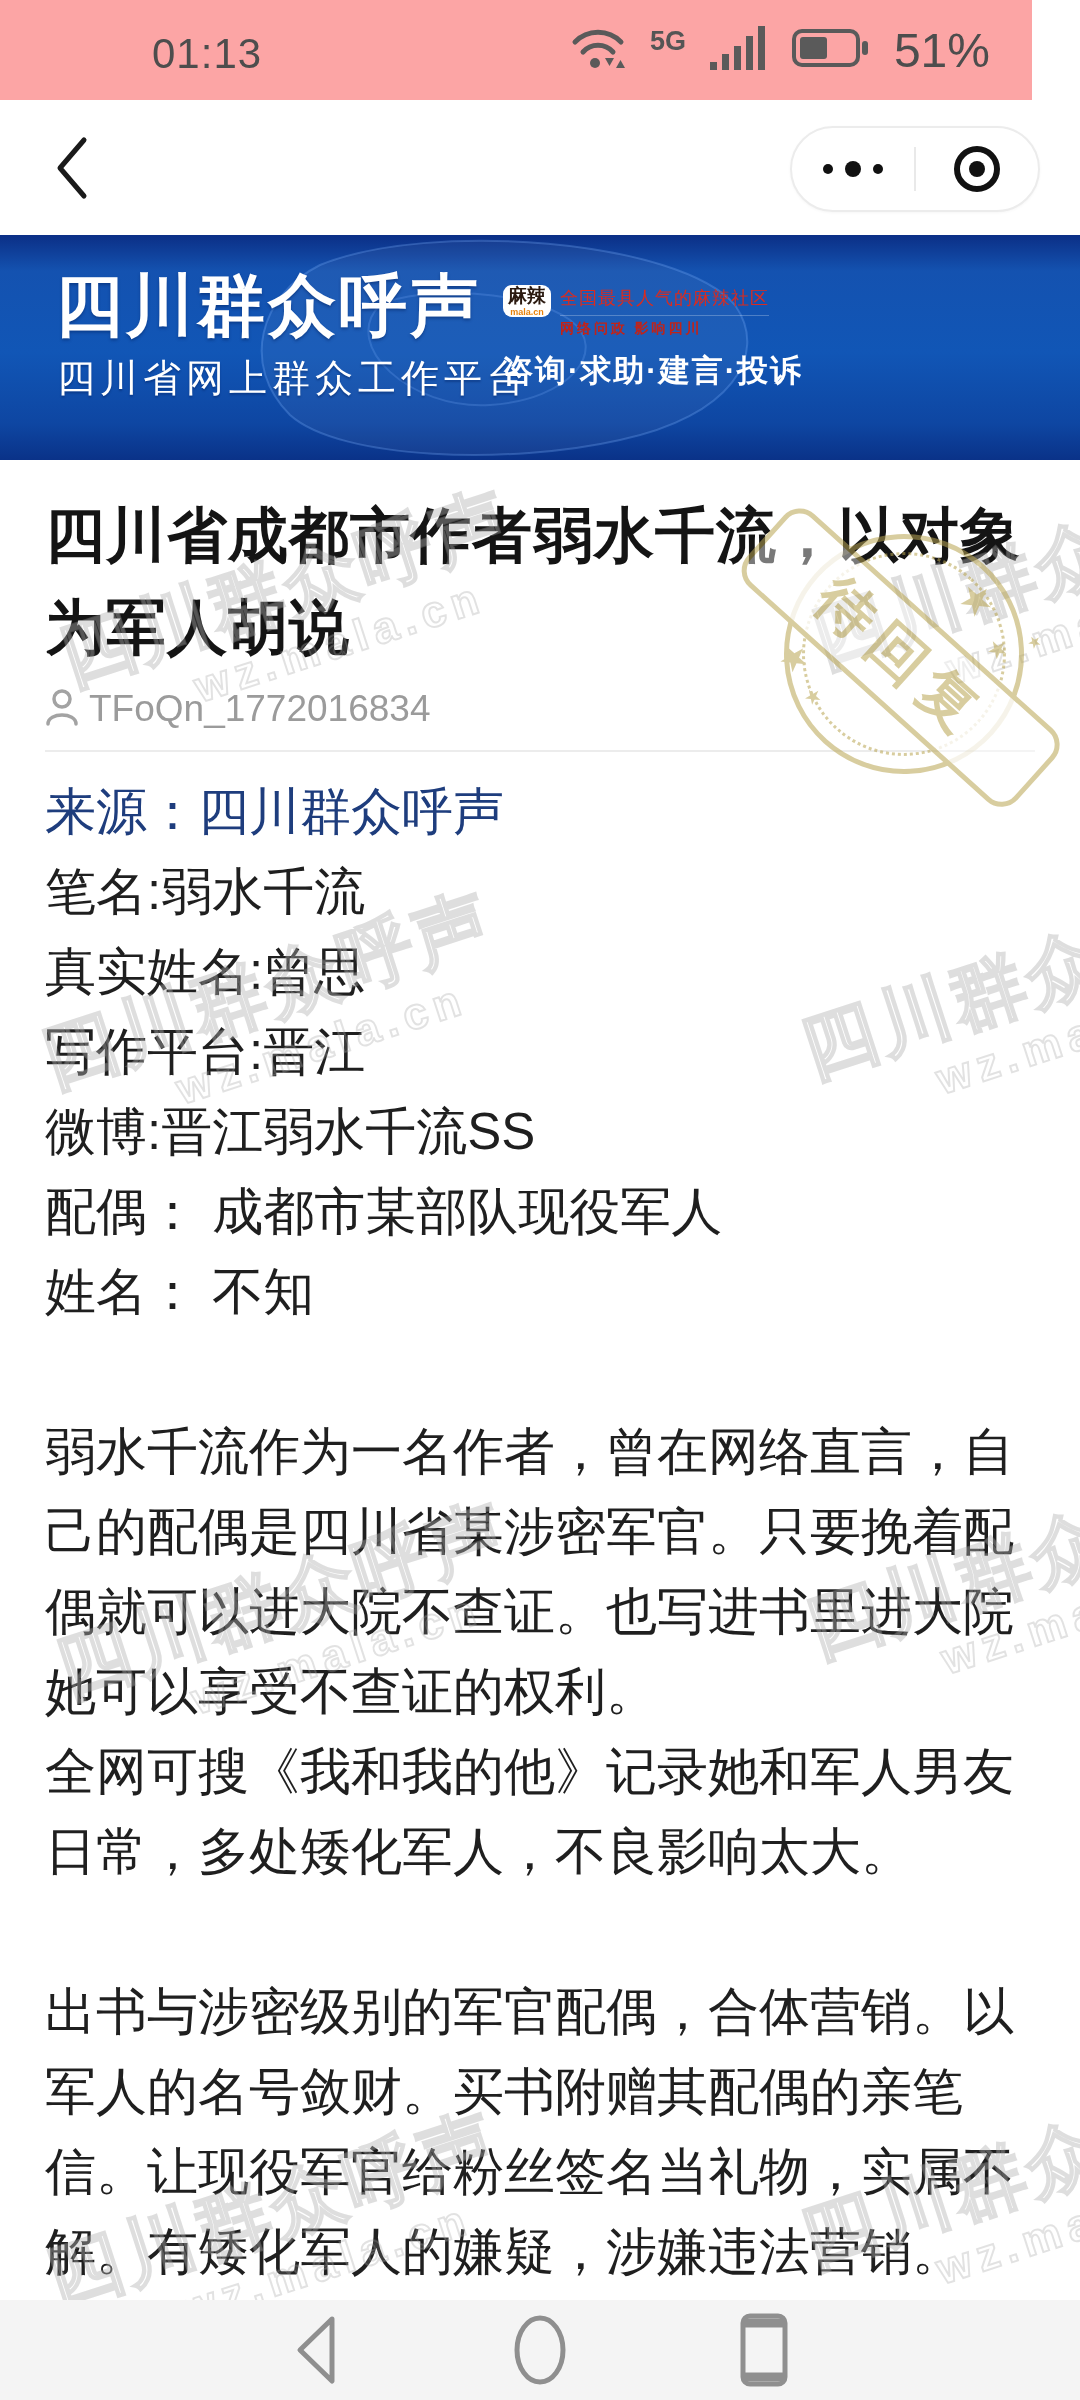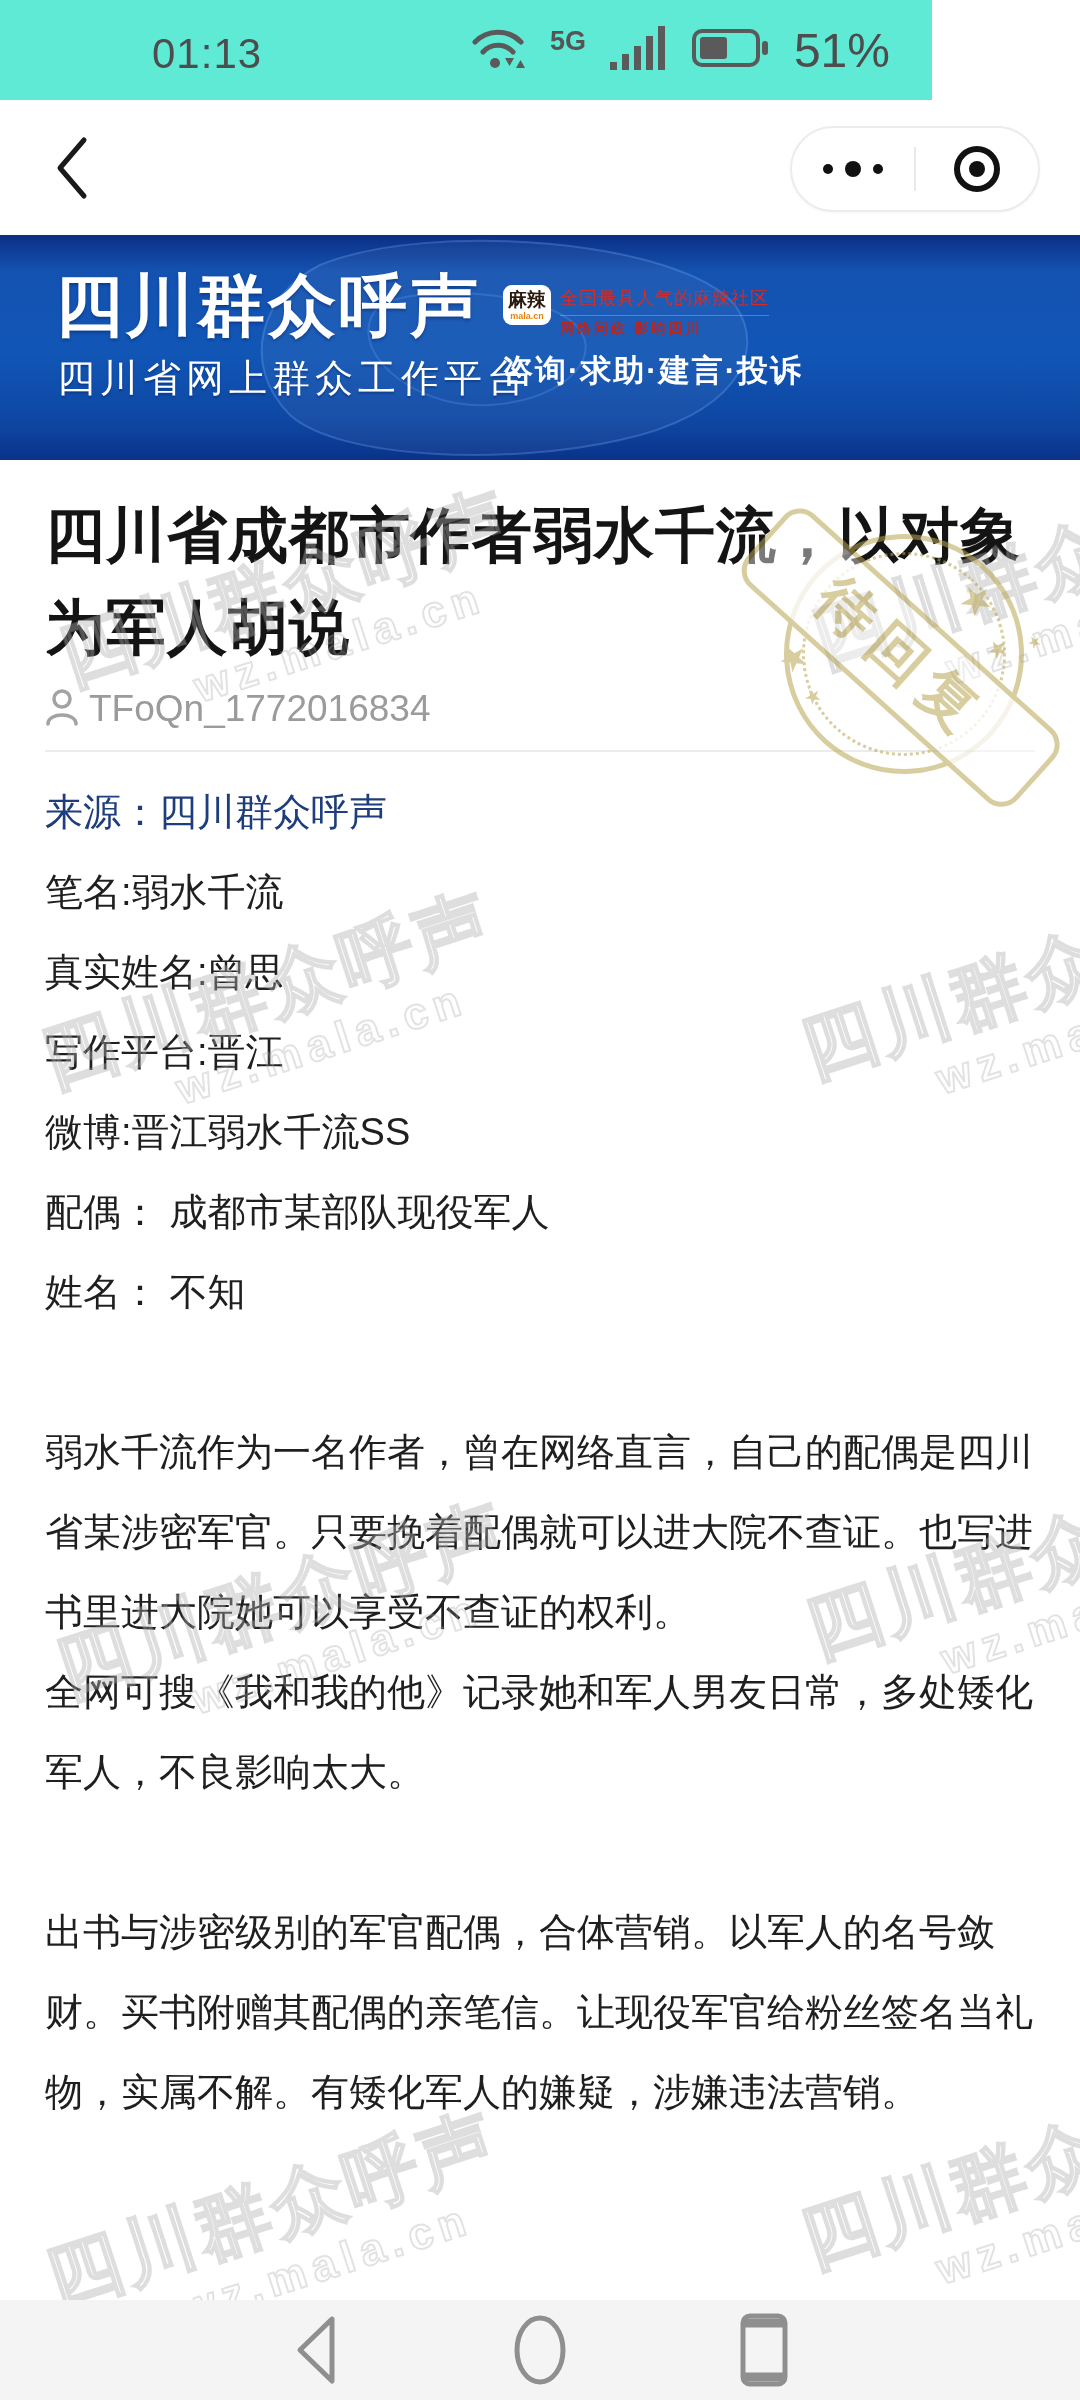--- a/index.html
+++ b/index.html
@@ -2,58 +2,58 @@
 <html><head>
 <meta charset="utf-8">
 <style>
   html,body{margin:0;padding:0;}
   body{
     width:1080px;height:2400px;position:relative;overflow:hidden;
     background:#ffffff;font-family:"Liberation Sans","DejaVu Sans",sans-serif;
     -webkit-font-smoothing:antialiased;
   }
   
-  .status-bar{position:absolute;top:0;left:0;width:932px;height:100px;background:#5eead4;}
+  .status-bar{position:absolute;top:0;left:0;width:1032px;height:100px;background:#fca5a5;}
   .status-time{position:absolute;left:152px;top:30px;font-size:42px;color:#4d4d4d;letter-spacing:1px;}
   .status-right{position:absolute;right:42px;top:0;height:100px;display:flex;align-items:center;gap:24px;}
   .net-label{font-size:27px;font-weight:700;color:#555;position:relative;top:-9px;}
   .batt-pct{font-size:48px;color:#4d4d4d;}
   
   .nav-bar{position:absolute;top:100px;left:0;width:1080px;height:135px;background:#fff;}
   .nav-back{position:absolute;left:52px;top:34px;width:40px;height:68px;cursor:pointer;}
   .nav-title{position:absolute;left:0;right:0;top:38px;text-align:center;font-size:46px;font-weight:600;color:#111;}
   .capsule{position:absolute;right:40px;top:26px;width:246px;height:82px;border:2px solid #ececec;
     border-radius:44px;background:#fff;display:flex;align-items:center;box-shadow:0 1px 3px rgba(0,0,0,0.04);}
   .capsule-half{flex:1;display:flex;align-items:center;justify-content:center;height:100%;cursor:pointer;}
   .capsule-divider{width:2px;height:44px;background:#e9e9e9;}
   
   .banner{position:absolute;top:235px;left:0;width:1080px;height:225px;overflow:hidden;
     background:linear-gradient(180deg,#0b2f86 0%,#1452b0 16%,#1156b6 52%,#0e46a2 84%,#0a3288 100%);}
   .banner-map{position:absolute;left:170px;top:0px;opacity:.8;}
   .banner-title{position:absolute;left:55px;top:26px;font-size:68px;font-weight:800;color:#fff;
     letter-spacing:3px;text-shadow:0 2px 3px rgba(0,30,90,.45);}
   .banner-subtitle{position:absolute;left:57px;top:118px;font-size:38px;font-weight:400;color:#fff;
     letter-spacing:5px;text-shadow:0 2px 2px rgba(0,30,90,.4);}
-  .banner-logo{position:absolute;left:503px;top:50px;width:48px;height:40px;background:#fff;border-radius:9px;
+  .banner-logo{position:absolute;left:503px;top:50px;width:48px;height:32px;background:#fff;border-radius:9px;
     display:flex;flex-direction:column;align-items:center;justify-content:center;line-height:1;}
   .banner-logo .logo-zh{font-size:19px;font-weight:800;color:#2b1a10;font-family:"Liberation Serif","DejaVu Serif",serif;}
   .banner-logo .logo-en{font-size:9px;font-weight:700;color:#e8820c;margin-top:3px;}
   .banner-taglines{position:absolute;left:560px;top:54px;line-height:1;}
   .banner-taglines .t1{font-size:18px;font-weight:400;color:#d92b20;letter-spacing:1px;}
   .banner-taglines .t2{font-size:14px;font-weight:700;color:#c22318;margin-top:8px;letter-spacing:3px;
     font-family:"Liberation Serif","DejaVu Serif",serif;border-top:1px solid rgba(255,255,255,.25);padding-top:6px;}
   .banner-services{position:absolute;left:502px;top:115px;font-size:31px;font-weight:700;color:#fff;letter-spacing:2px;}
   
   .article{position:absolute;left:45px;top:490px;width:990px;}
   .article-title{margin:0;font-size:60px;line-height:92px;font-weight:700;color:#141414;letter-spacing:1px;}
   .author-row{display:flex;justify-content:space-between;align-items:center;margin-top:14px;}
   .author-left{display:flex;gap:10px;color:#9b9b9b;font-size:37px;}
   .article-date{color:#9b9b9b;font-size:37px;}
   .divider{height:2px;background:#ececec;margin-top:20px;}
-  .article-body{margin-top:20px;font-size:38px;line-height:80px;color:#1f1f1f;}
+  .article-body{margin-top:20px;font-size:51px;line-height:80px;color:#1f1f1f;}
   .source-line{color:#1e3d7d;}
   .source-link{color:#1e3d7d;text-decoration:none;cursor:pointer;}
   .gap{height:80px;}
   .para{margin:0;}
   
   .wm-layer{position:absolute;top:460px;left:0;width:1080px;height:1840px;pointer-events:none;overflow:hidden;z-index:5;}
   .wm{position:absolute;transform:rotate(-18deg);white-space:nowrap;}
   .wm .l1{display:block;font-size:74px;font-weight:700;letter-spacing:4px;
     color:rgba(255,255,255,.12);-webkit-text-stroke:2px rgba(158,158,158,.34);}
   .wm .l2{display:block;font-size:44px;font-weight:700;letter-spacing:7px;padding-left:118px;margin-top:-8px;

